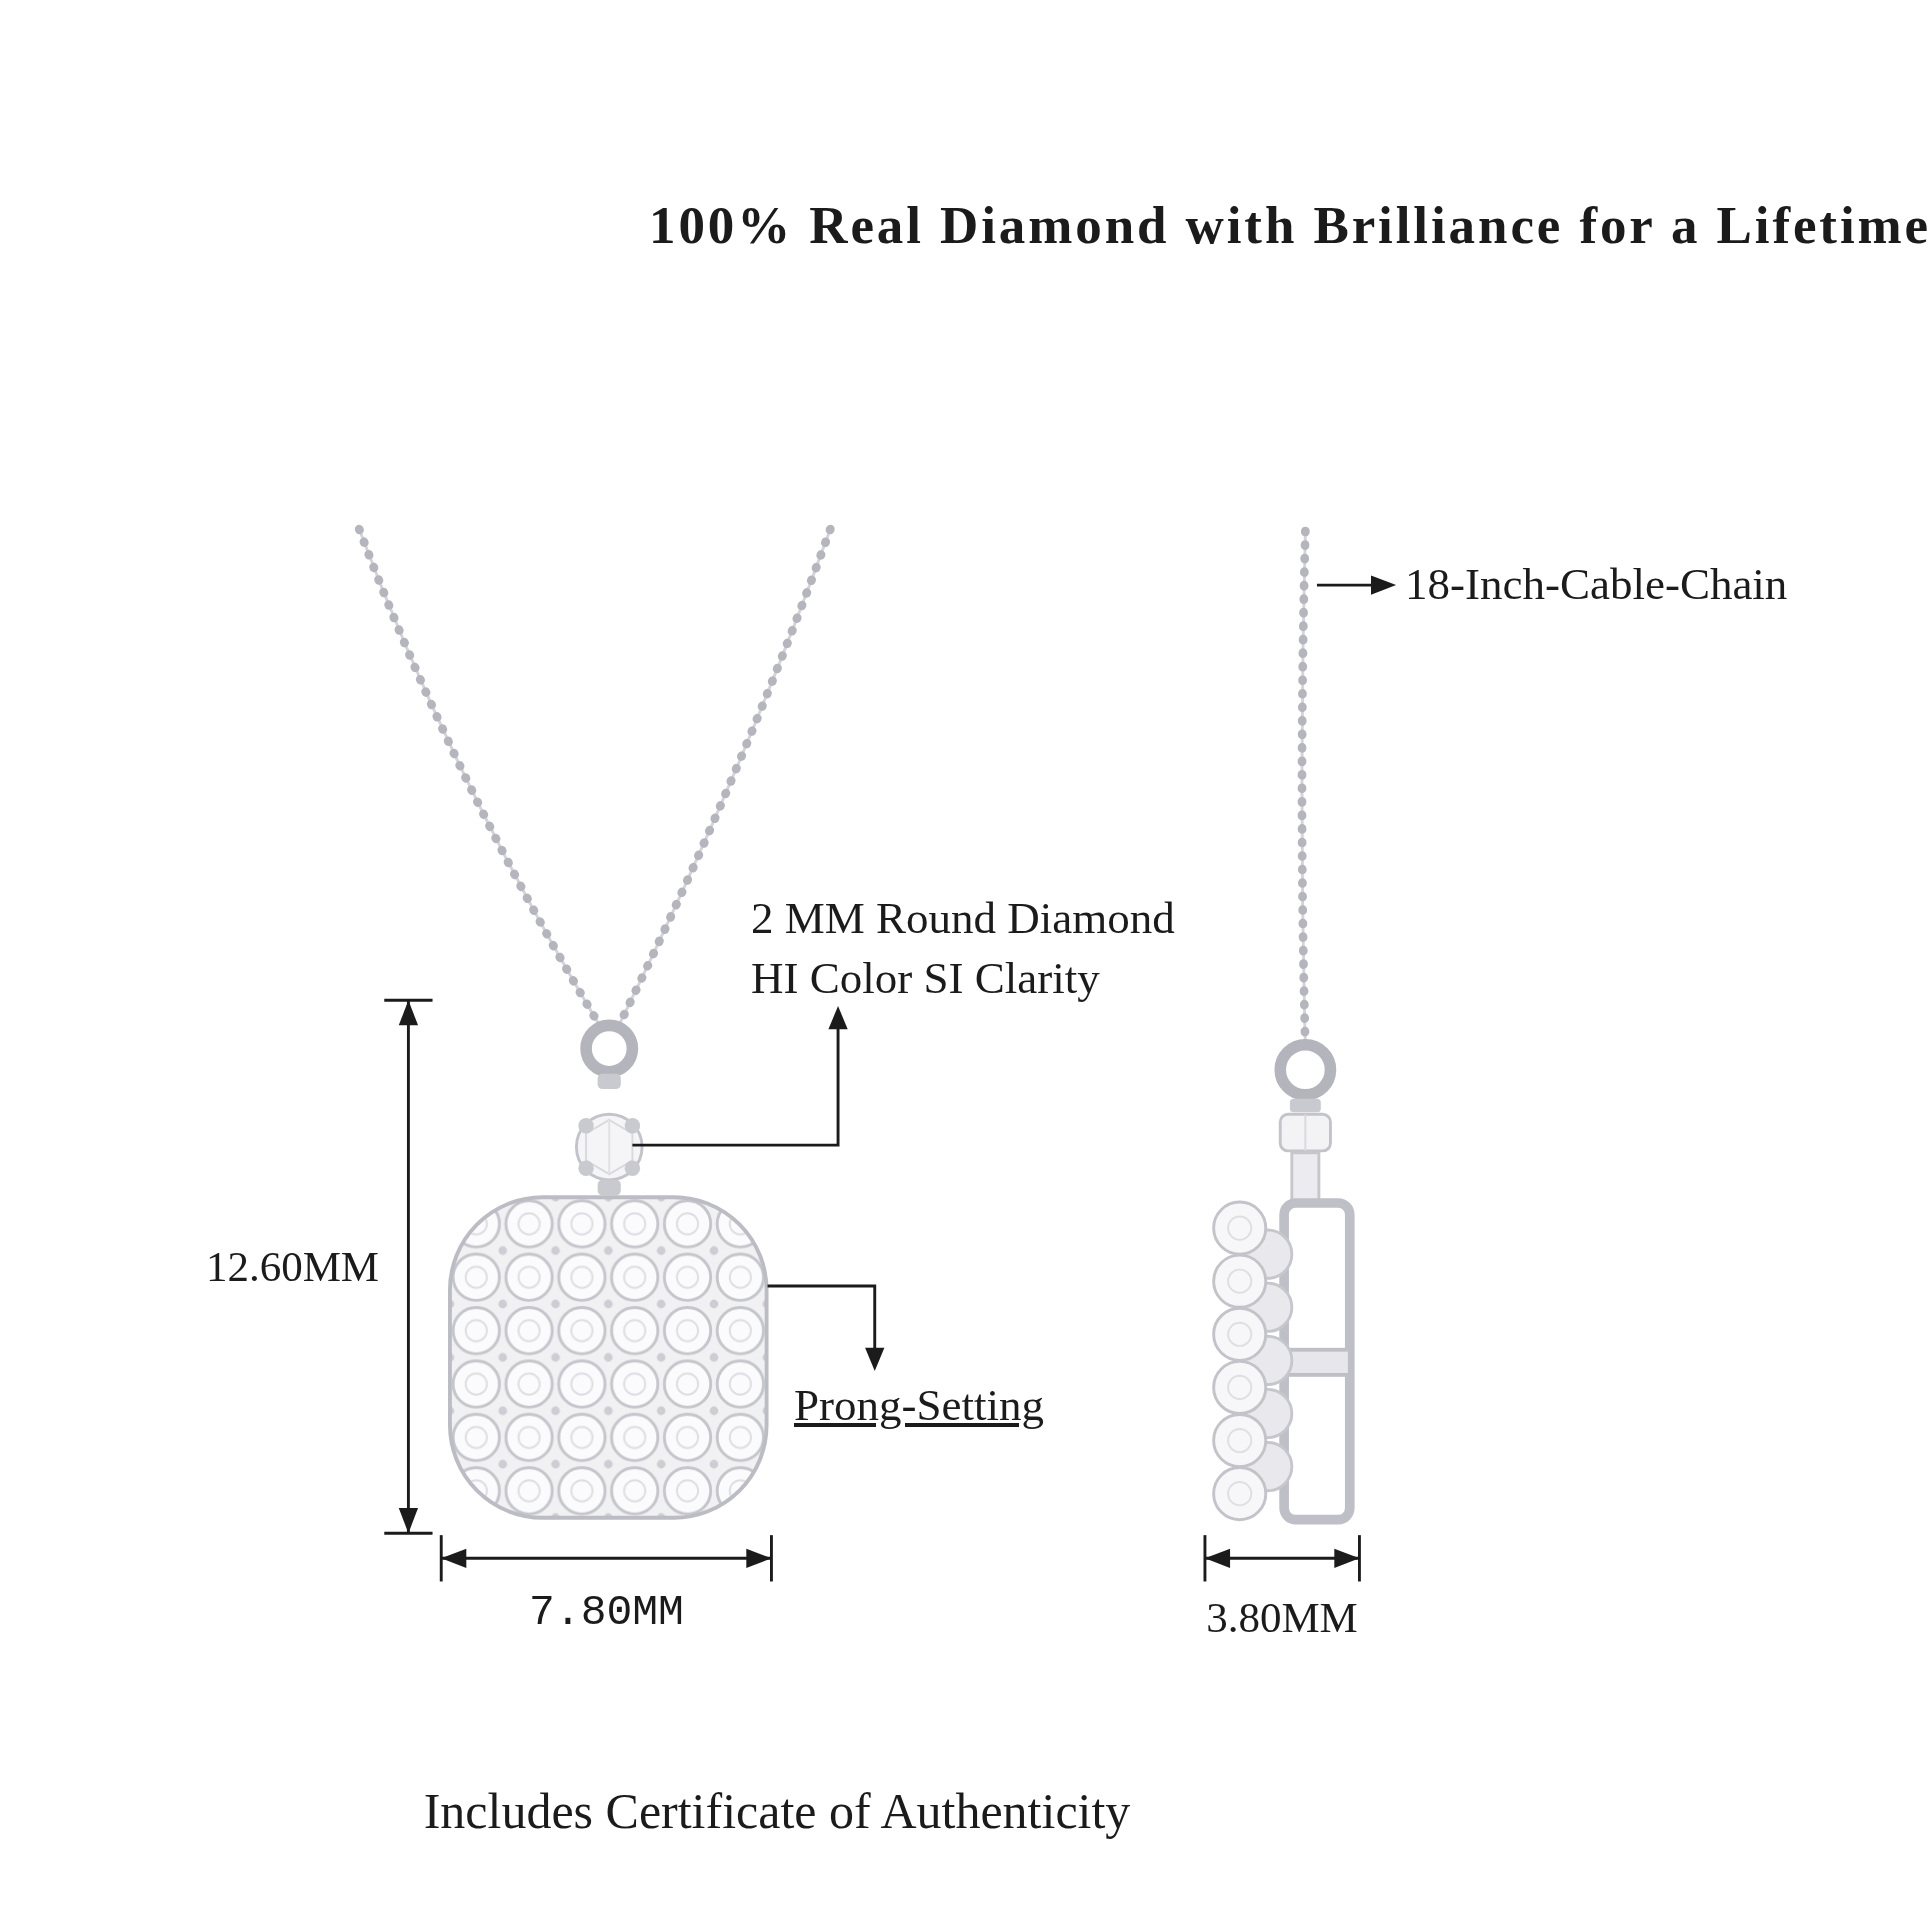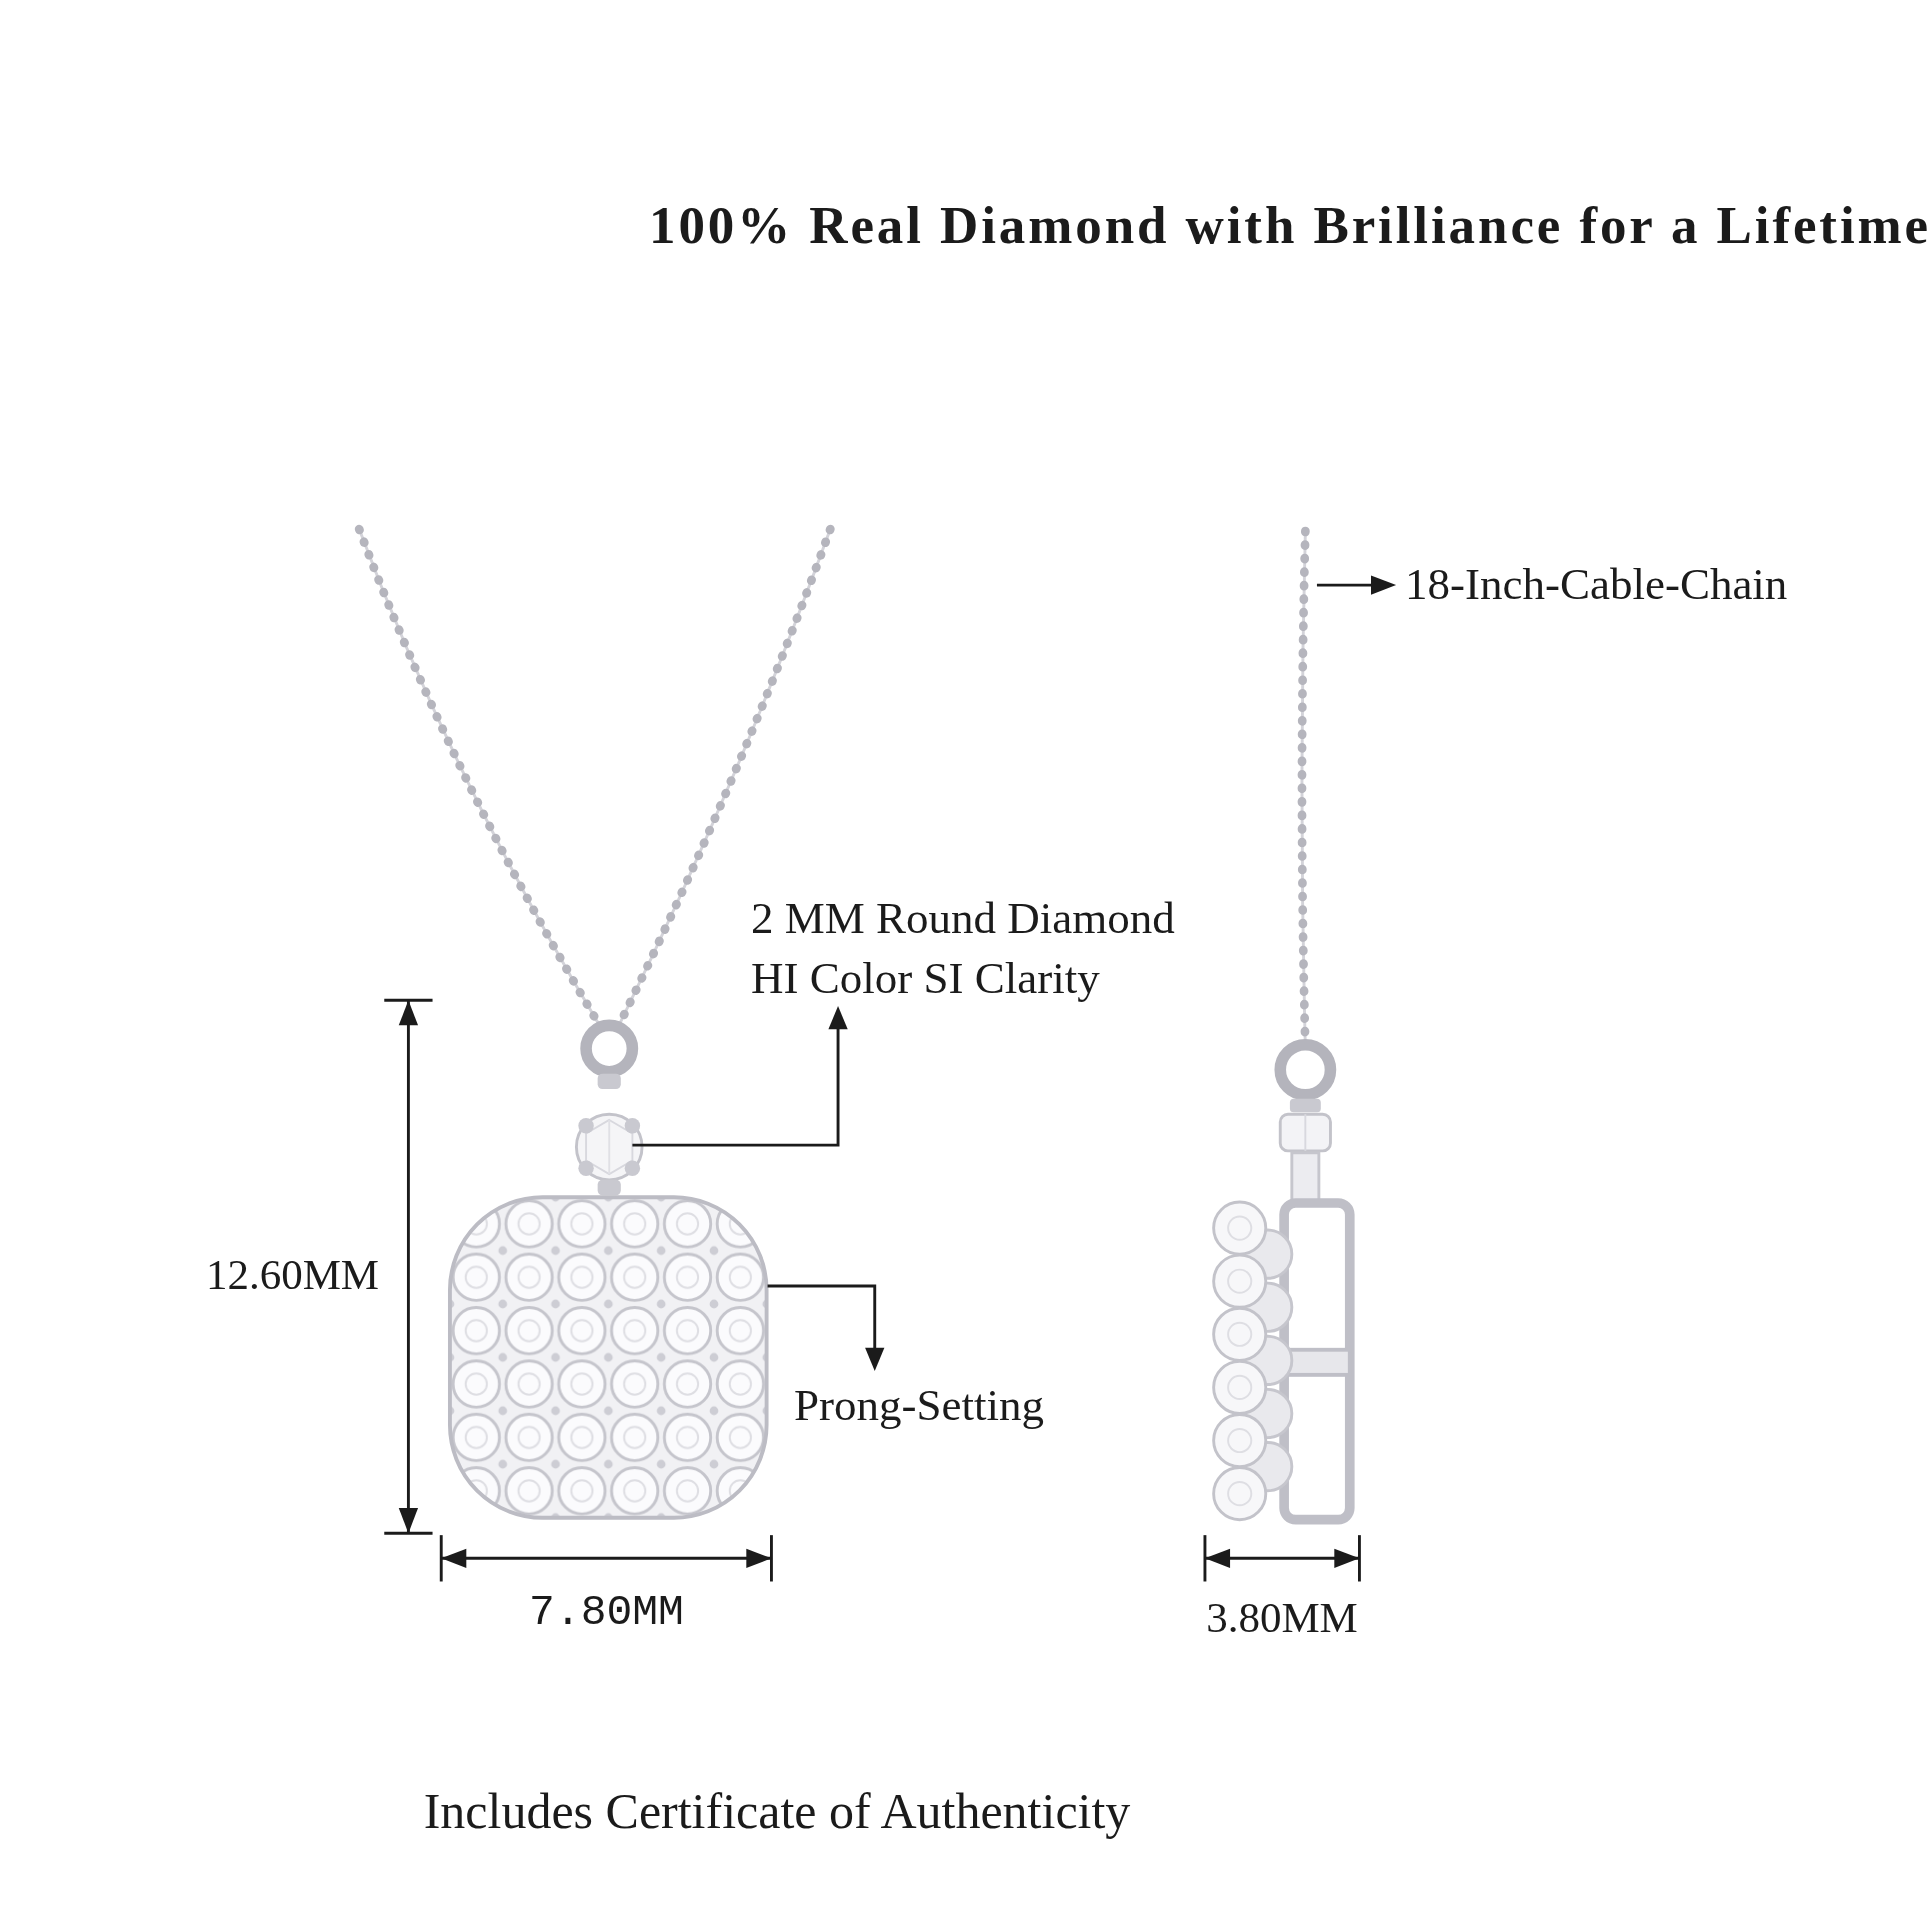--- a/index.html
+++ b/index.html
@@ -6,23 +6,23 @@
   #canvas{position:relative;width:1931px;height:1931px;background:#ffffff;overflow:hidden;
           font-family:"Liberation Serif",serif;color:#1b1b1b;}
   #art{position:absolute;left:0;top:0;}
   .label{position:absolute;white-space:nowrap;color:#1b1b1b;}
   .brand{left:0;top:70px;width:1931px;text-align:center;font-size:85px;font-weight:700;letter-spacing:11.6px;}
   .tagline{left:0;top:195px;width:1931px;text-align:right;font-size:53px;font-weight:600;letter-spacing:2.9px;}
   .callout{font-size:45px;font-weight:400;}
   .chain-label{left:1405px;top:558px;}
   .diamond-label-1{left:751px;top:892px;}
   .diamond-label-2{left:751px;top:952px;}
-  .prong-label{left:794px;top:1379px;}
+  .prong-label{left:794px;top:1379px;text-decoration:underline;}
   .dim{font-size:43px;font-weight:400;text-align:center;}
-  .dim-height{left:191px;top:1242px;width:203px;margin-top:8px;}
+  .dim-height{left:191px;top:1242px;width:203px;}
   .dim-width{left:505px;top:1588px;width:203px;font-family:Liberation Mono, monospace;}
   .dim-depth{left:1176px;top:1593px;width:212px;}
   .footer{left:0;top:1782px;width:1554px;text-align:center;font-size:50px;font-weight:400;}
   .chain-core{fill:none;stroke:#d3d3d9;stroke-width:3;}
   .chain-beads{fill:none;stroke:#b5b5bd;stroke-width:9;stroke-dasharray:1 13;stroke-linecap:round;}
   .annoline{fill:none;stroke:#1b1b1b;stroke-width:3;}
   .annofill{fill:#1b1b1b;stroke:none;}
 </style>
 </head>
 <body>

